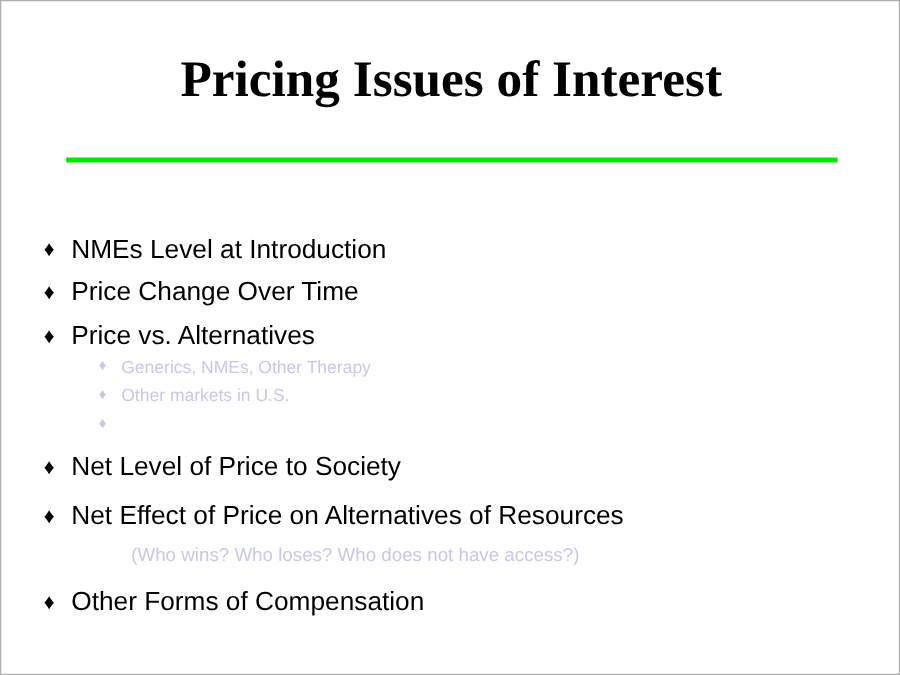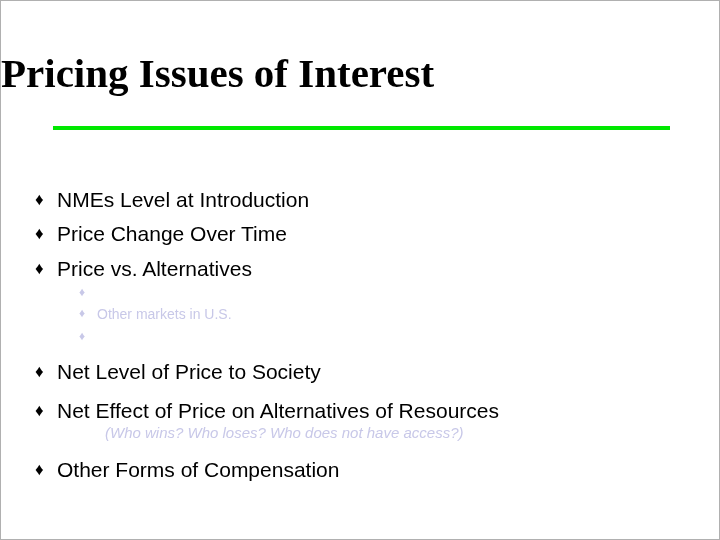--- a/index.html
+++ b/index.html
@@ -16,24 +16,24 @@
   .slide {
     position: relative;
     width: 720px;
     height: 540px;
     box-sizing: border-box;
     border: 1px solid #b0b0b0;
     background: #ffffff;
   }
   .slide-title {
     position: absolute;
-    top: 48px;
+    top: 38px;
     left: 0;
     width: 720px;
-    text-align: left;
+    text-align: center;
     font-family: "Liberation Serif", serif;
     font-weight: bold;
     font-size: 41px;
     color: #000000;
     letter-spacing: 0px;
   }
   .title-rule {
     position: absolute;
     top: 125px;
     left: 52px;
@@ -93,24 +93,23 @@
     width: 18px;
     flex: 0 0 18px;
     font-size: 12px;
     color: #c8c8e8;
   }
   .spaced {
     margin-top: 18px;
   }
   .note {
     margin-left: 70px;
-    margin-top: 3px;
+    margin-top: 13px;
     font-size: 15px;
     color: #c8c8e8;
-    font-style: italic;
   }
   .note-wide {
     margin-left: 70px;
     margin-top: 3px;
     font-size: 15px;
     color: #c8c8e8;
   }
 </style>
 </head>
 <body>
@@ -133,20 +132,21 @@
     </div>
 
     <div class="bullet-row">
       <span class="marker">♦</span>
       <span class="text">Price vs. Alternatives</span>
     </div>
 
     <div class="lvl2-group">
       <div class="lvl2">
         <span class="marker">♦</span>
+        <span class="text">Generics, NMEs, Other Therapy</span>
       </div>
       <div class="lvl2">
         <span class="marker">♦</span>
         <span class="text">Other markets in U.S.</span>
       </div>
       <div class="lvl2">
         <span class="marker">♦</span>
       </div>
     </div>
 

